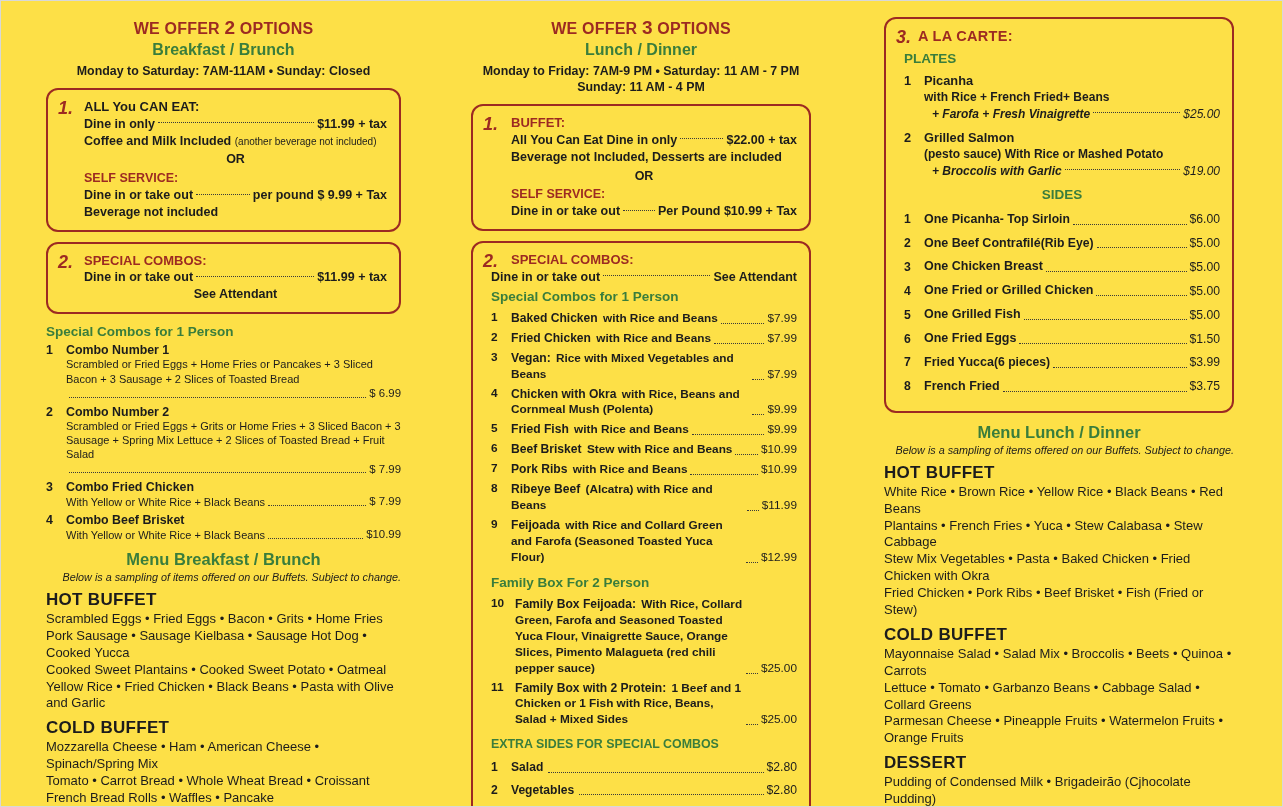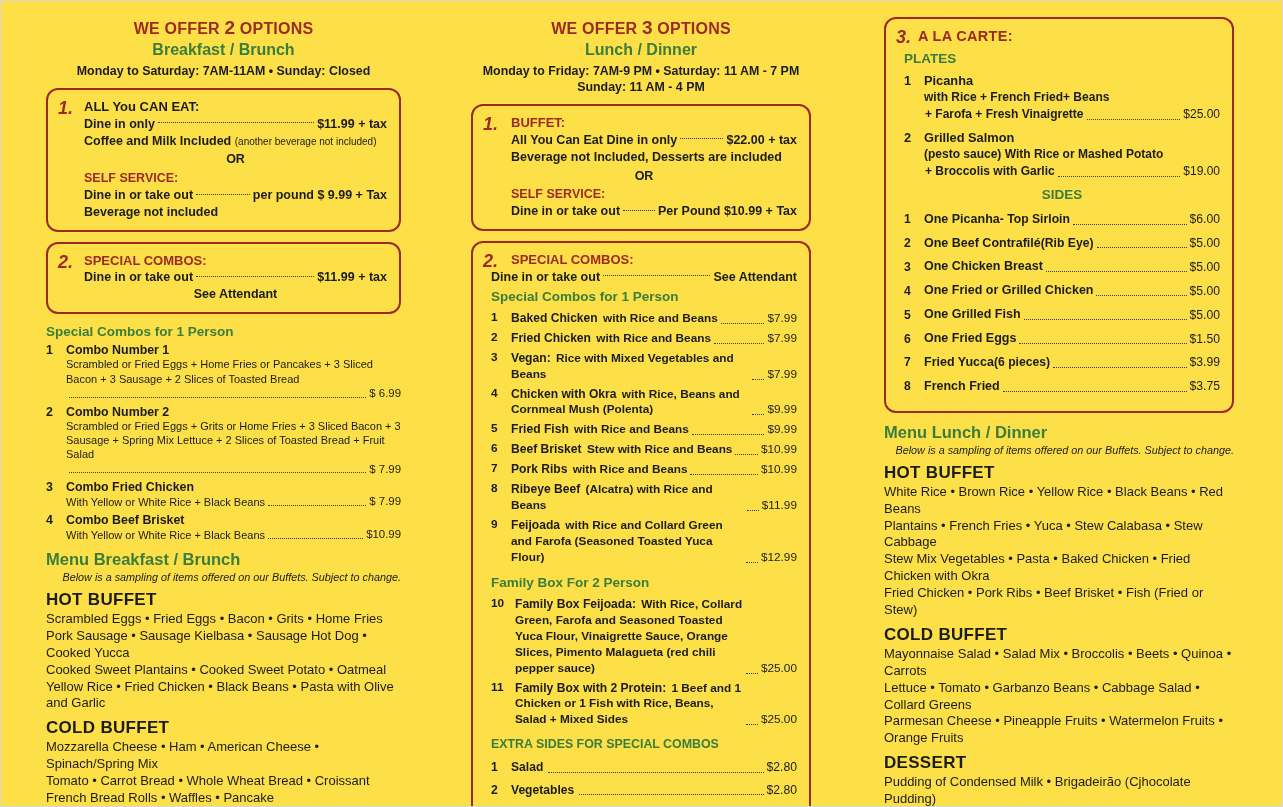--- a/index.html
+++ b/index.html
@@ -42,31 +42,31 @@
   .bcombo-body .idesc { flex:0 1 auto; }
   .bcombo-body .iprice { font-size:11.4px; }
 
   .lcombo { display:flex; align-items:flex-end; font-size:11.8px; line-height:1.35; margin:3px 0; }
   .lcombo .inum { align-self:flex-start; }
   .lcombo .ltext { flex:0 1 auto; }
   .lcombo .ltext b { font-size:12.1px; margin-right:2px; }
   .lcombo.fam .inum { flex-basis:24px; }
   .lcombo.extra { margin:6px 0; font-size:12.2px; }
 
-  .menu-heading { color:var(--green,#3a7d3c); font-weight:700; font-size:16.5px; margin:8px 0 2px; }
+  .menu-heading { text-align:center; color:var(--green,#3a7d3c); font-weight:700; font-size:16.5px; margin:8px 0 2px; }
   .menu-note { text-align:right; font-style:italic; font-size:10.8px; margin-bottom:7px; }
   .buffet-section { margin-bottom:6px; }
   .section-title { font-weight:700; font-size:17px; letter-spacing:.3px; margin-bottom:1px; }
   .section-items { font-size:13px; line-height:1.3; white-space:pre-line; }
 
   .ala-title { color:var(--red,#9c2a22); font-weight:700; font-size:14.5px; letter-spacing:.3px; margin-left:14px; margin-bottom:3px; }
   .plate { margin:3px 0 6px; font-size:12px; }
   .plate-head { display:flex; font-weight:700; font-size:12.8px; }
   .plate-desc { margin-left:20px; line-height:1.4; }
-  .plate-last { display:flex; align-items:flex-end; margin-left:21px; line-height:1.4; }
+  .plate-last { display:flex; align-items:center; margin-left:28px; line-height:1.4;font-style:italic; }
   .sides-heading { text-align:center; margin-top:6px; }
   .side-row { display:flex; align-items:flex-end; font-size:12.2px; margin:7px 0; }
   .side-row b { font-size:12.5px; }
 </style>
 </head>
 <body>
 
 <div class="page">
 
   <div class="col1">

